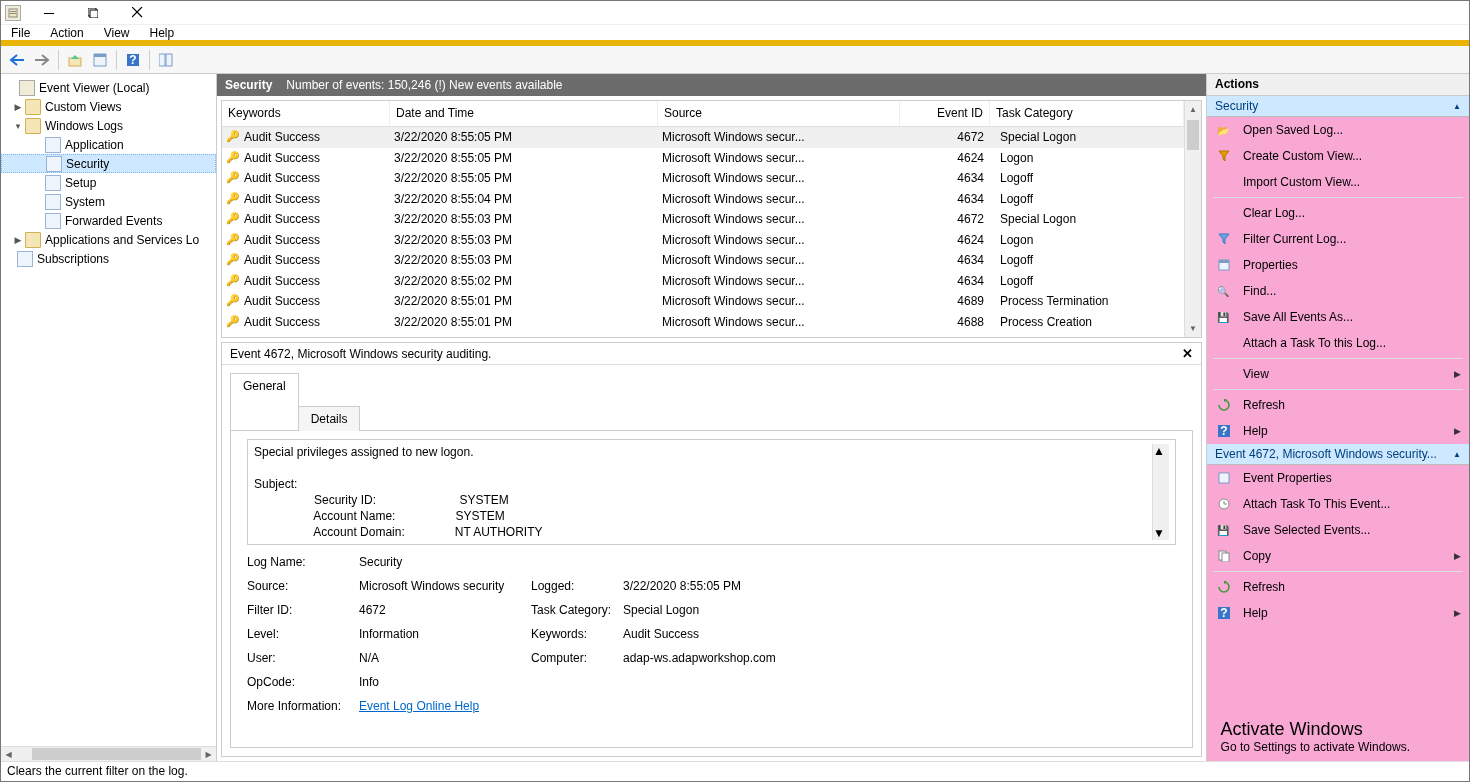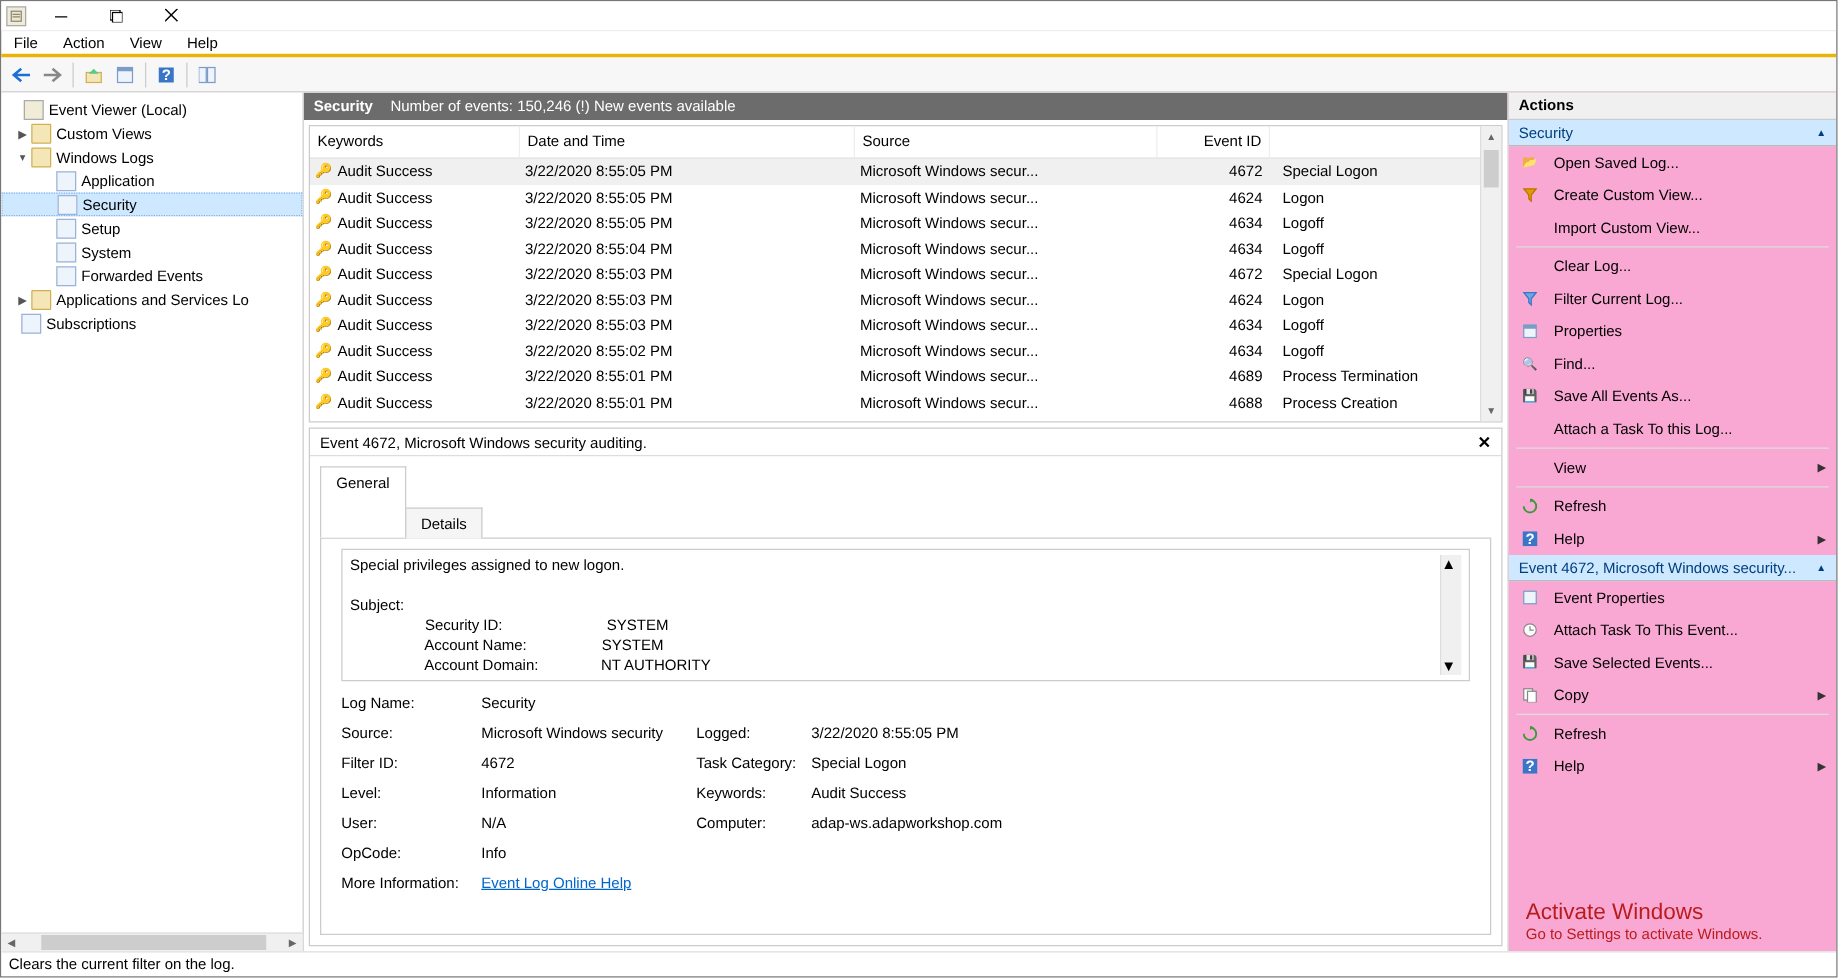--- a/index.html
+++ b/index.html
@@ -2,27 +2,27 @@
 <html><head>
 <meta charset="utf-8">
 <style>
 * { margin: 0; padding: 0; box-sizing: border-box; font-family: 'Segoe UI', Tahoma, sans-serif; font-size: 12px; }
 body { width: 1470px; height: 782px; background: white; display: flex; flex-direction: column; overflow: hidden; border: 1px solid #777; }
 .titlebar { display: flex; align-items: center; height: 23px; padding: 0 4px; background: #fff; }
 .titlebar .ti { width: 16px; height: 16px; margin-right: 6px; background:#f0ecd8; border:1px solid #aaa; display:flex; align-items:center; justify-content:center; font-size:9px; color:#777; }
 .titlebar .title { flex: 1; }
 .titlebar .wc { display:flex; }
 .titlebar .wc span { width:44px; height:23px; display:flex; align-items:center; justify-content:center; cursor:pointer; font-family:sans-serif; }
-.menubar { display:flex; align-items:center; height:22px; border-top:1px solid #eee; border-bottom:3px solid #eab308; }
+.menubar { display:flex; align-items:center; height:22px; border-top:1px solid #eee; border-bottom:6px solid #eab308; }
 .menubar span { padding:3px 10px; cursor:pointer; }
 .toolbar { display:flex; align-items:center; height:28px; padding:2px 4px; border-bottom:1px solid #ccc; background:#f7f7f7; gap:1px; }
 .tbtn { width:24px; height:24px; border:1px solid transparent; display:flex; align-items:center; justify-content:center; cursor:pointer; }
 .sep { width:1px; height:20px; background:#ccc; margin:0 3px; }
 .content { flex:1; display:flex; overflow:hidden; }
-.tree-pane { width:242px; background:white; border-right:1px solid #ccc; display:flex; flex-direction:column; }
+.tree-pane { width:216px; background:white; border-right:1px solid #ccc; display:flex; flex-direction:column; }
 .tree { flex:1; overflow:hidden; padding:4px 0; }
 .tree .node { display:flex; align-items:center; height:19px; padding-left:4px; cursor:pointer; white-space:nowrap; }
 .tree .node.sel { background:#cde8ff; border:1px dotted #7eb4ea; }
 .tree .tw { width:14px; text-align:center; color:#555; font-size:9px; }
 .tree .ticon { width:16px; height:16px; margin-right:4px; display:inline-block; }
 .icon-ev { background:#f0ecd8; border:1px solid #aaa; }
 .icon-folder { background:#f5e6b8; border:1px solid #d0b050; border-radius:1px; }
 .icon-log { background:#eef4fb; border:1px solid #9ab3d8; }
 .tree-scroll { height:15px; background:#f0f0f0; border-top:1px solid #ddd; display:flex; align-items:center; }
 .tree-scroll .thumb { width:180px; height:12px; background:#cdcdcd; margin-left:16px; }
@@ -61,21 +61,21 @@
 .proprow .val2 { flex:1; }
 .link { color:#0066cc; text-decoration:underline; cursor:pointer; }
 .actions { width:262px; background:#f9a8d4; display:flex; flex-direction:column; overflow:hidden; }
 .actionshdr { height:22px; background:#f0f0f0; border-bottom:1px solid #ccc; padding:3px 8px; font-weight:bold; }
 .actiongrouphdr { background:#cde8ff; padding:3px 8px; display:flex; align-items:center; border-bottom:1px solid #bbb; color:#003f7e; }
 .actiongrouphdr .collapse { margin-left:auto; font-size:8px; }
 .action { display:flex; align-items:center; height:26px; padding:0 8px; cursor:pointer; }
 .action .aicon { width:18px; height:16px; margin-right:10px; display:flex; align-items:center; justify-content:center; font-size:10px; }
 .action .chev { margin-left:auto; font-size:9px; color:#333; }
 .statusbar { height:20px; border-top:1px solid #ddd; padding:2px 6px; background:#fff; }
-.watermark { position:absolute; right:60px; bottom:28px; color:#b91c1c; text-align:left; pointer-events:none; }
+.watermark { position:absolute; right:60px; bottom:28px; color:#000000; text-align:left; pointer-events:none; }
 .watermark .big { font-size:18px; }
 svg{display:block;}
 </style>
 </head>
 <body>
 
 <div class="titlebar">
   <span class="ti">
     <svg width="10" height="10" viewBox="0 0 10 10">
         <rect x="1" y="1" width="8" height="8" fill="#f0e8c0" stroke="#888" stroke-width="1"></rect>
@@ -213,20 +213,21 @@
       <span>Number of events: 150,246 (!) New events available</span>
     </div>
 
     <div class="evwrap">
       <div class="evtable">
         <div class="evhead">
           <div class="col c1">Keywords</div>
           <div class="col c2">Date and Time</div>
           <div class="col c3">Source</div>
           <div class="col c4">Event ID</div>
+          <div class="col c5">Task Category</div>
         </div>
         <div class="evbody" id="evbody">
             <div class="evrow sel">
               <div class="c1" style="display:flex;align-items:center">
                 <span class="keyicon">🔑</span>
                 <span>Audit Success</span>
               </div>
               <div class="c2">3/22/2020 8:55:05 PM</div>
               <div class="c3">Microsoft Windows secur...</div>
               <div class="c4">4672</div>

